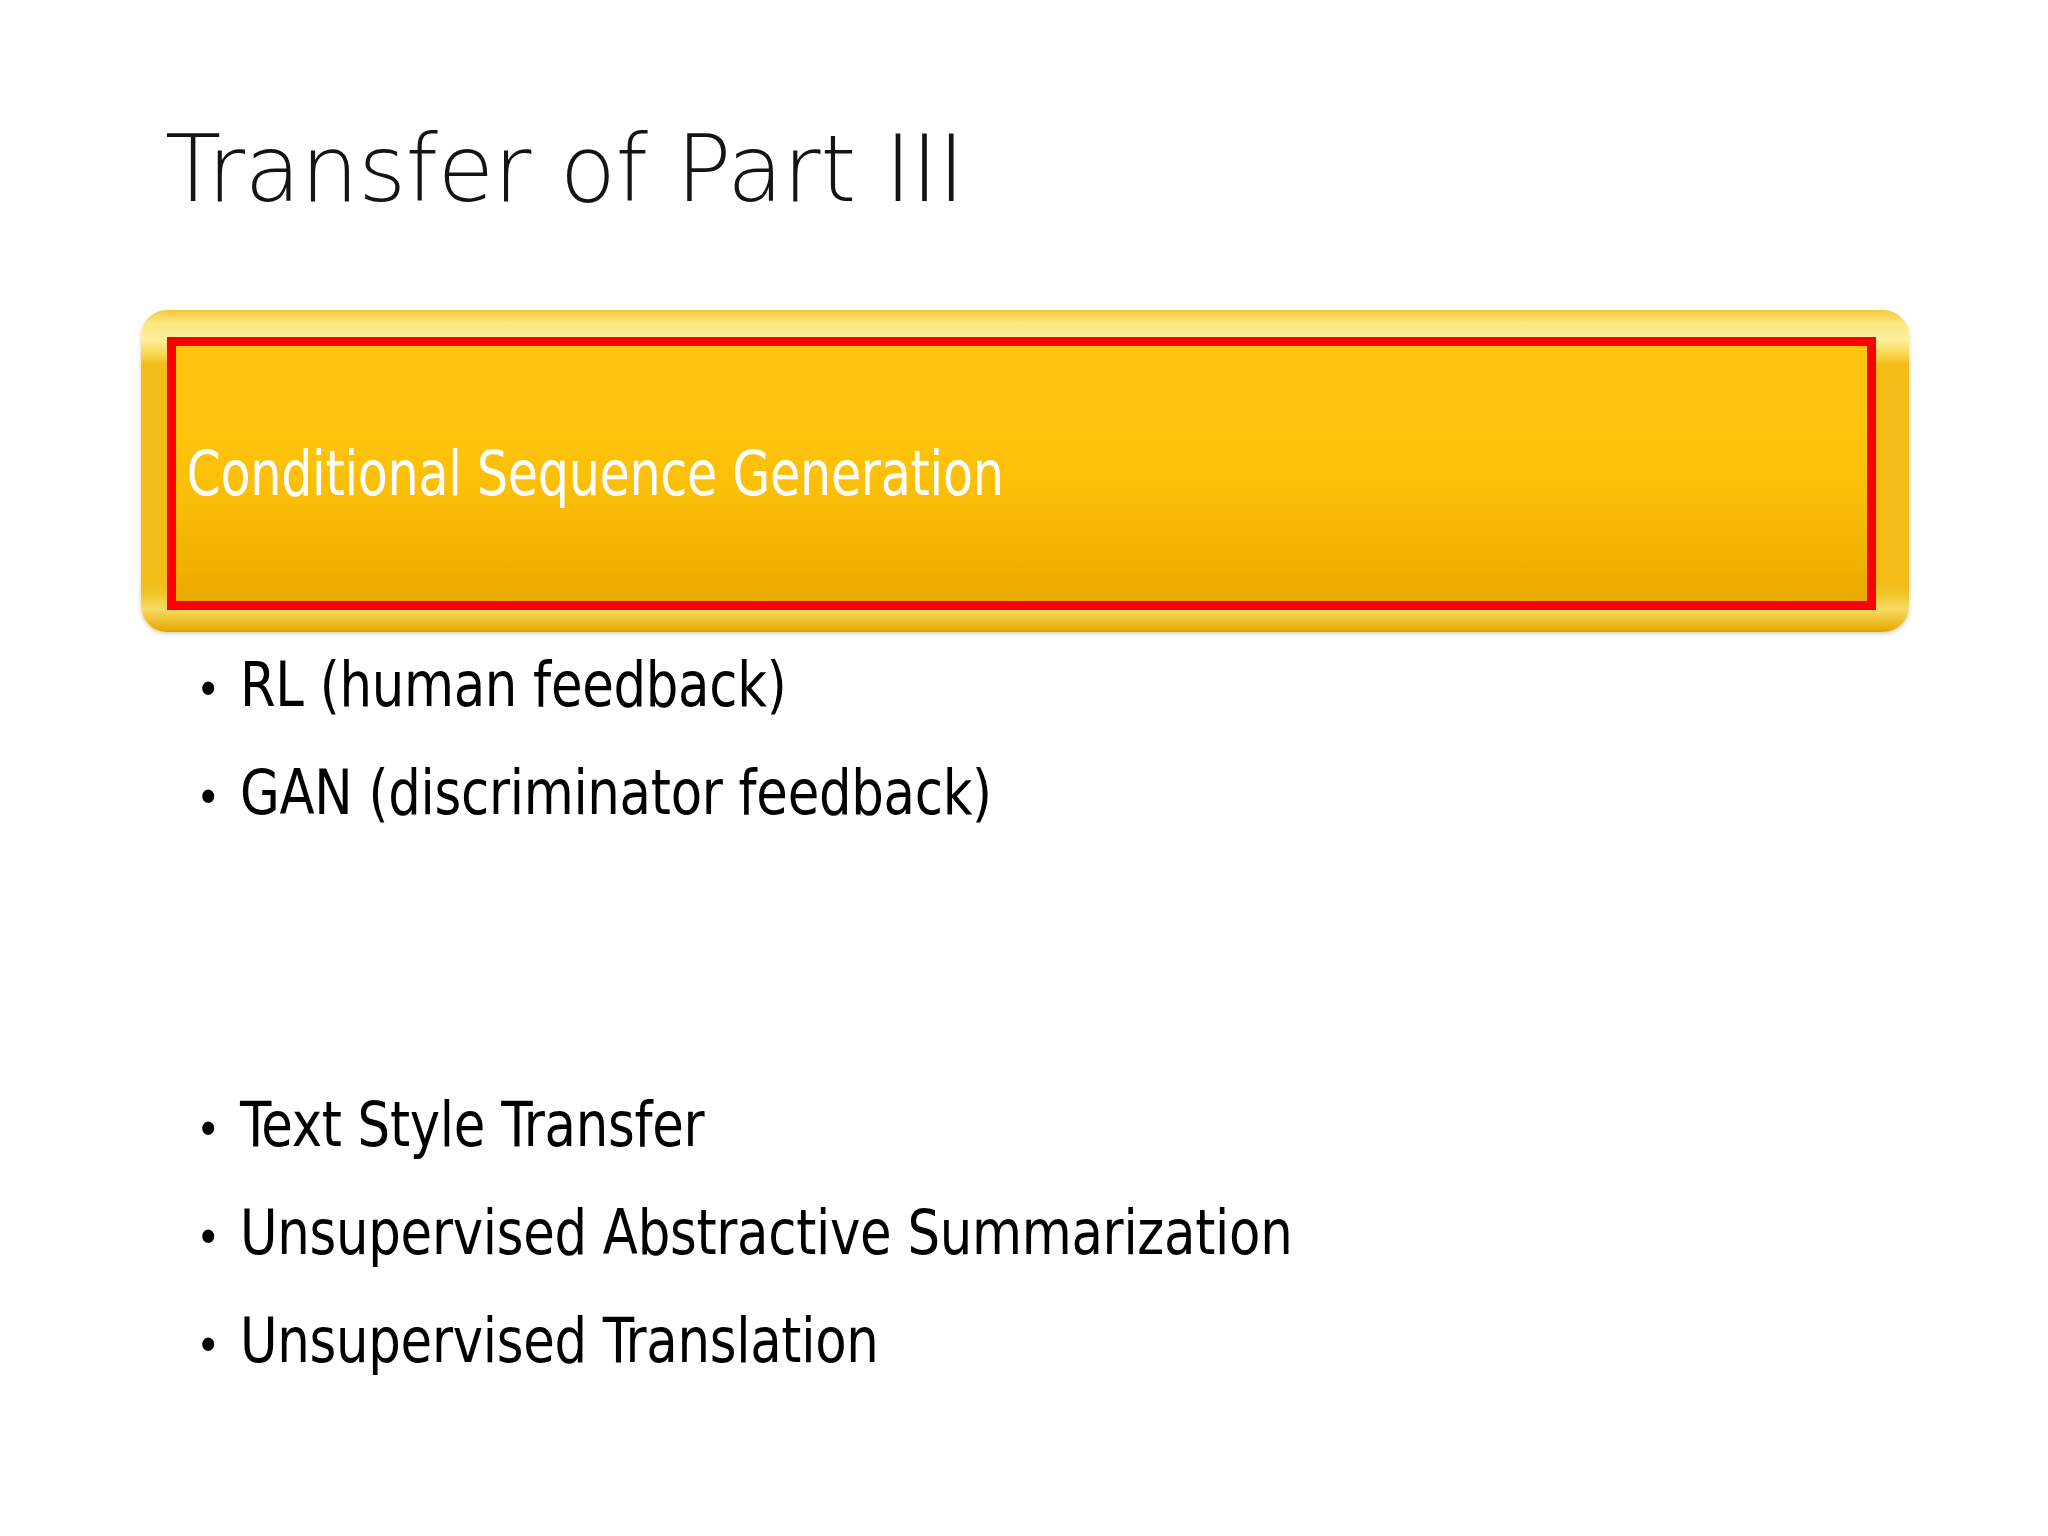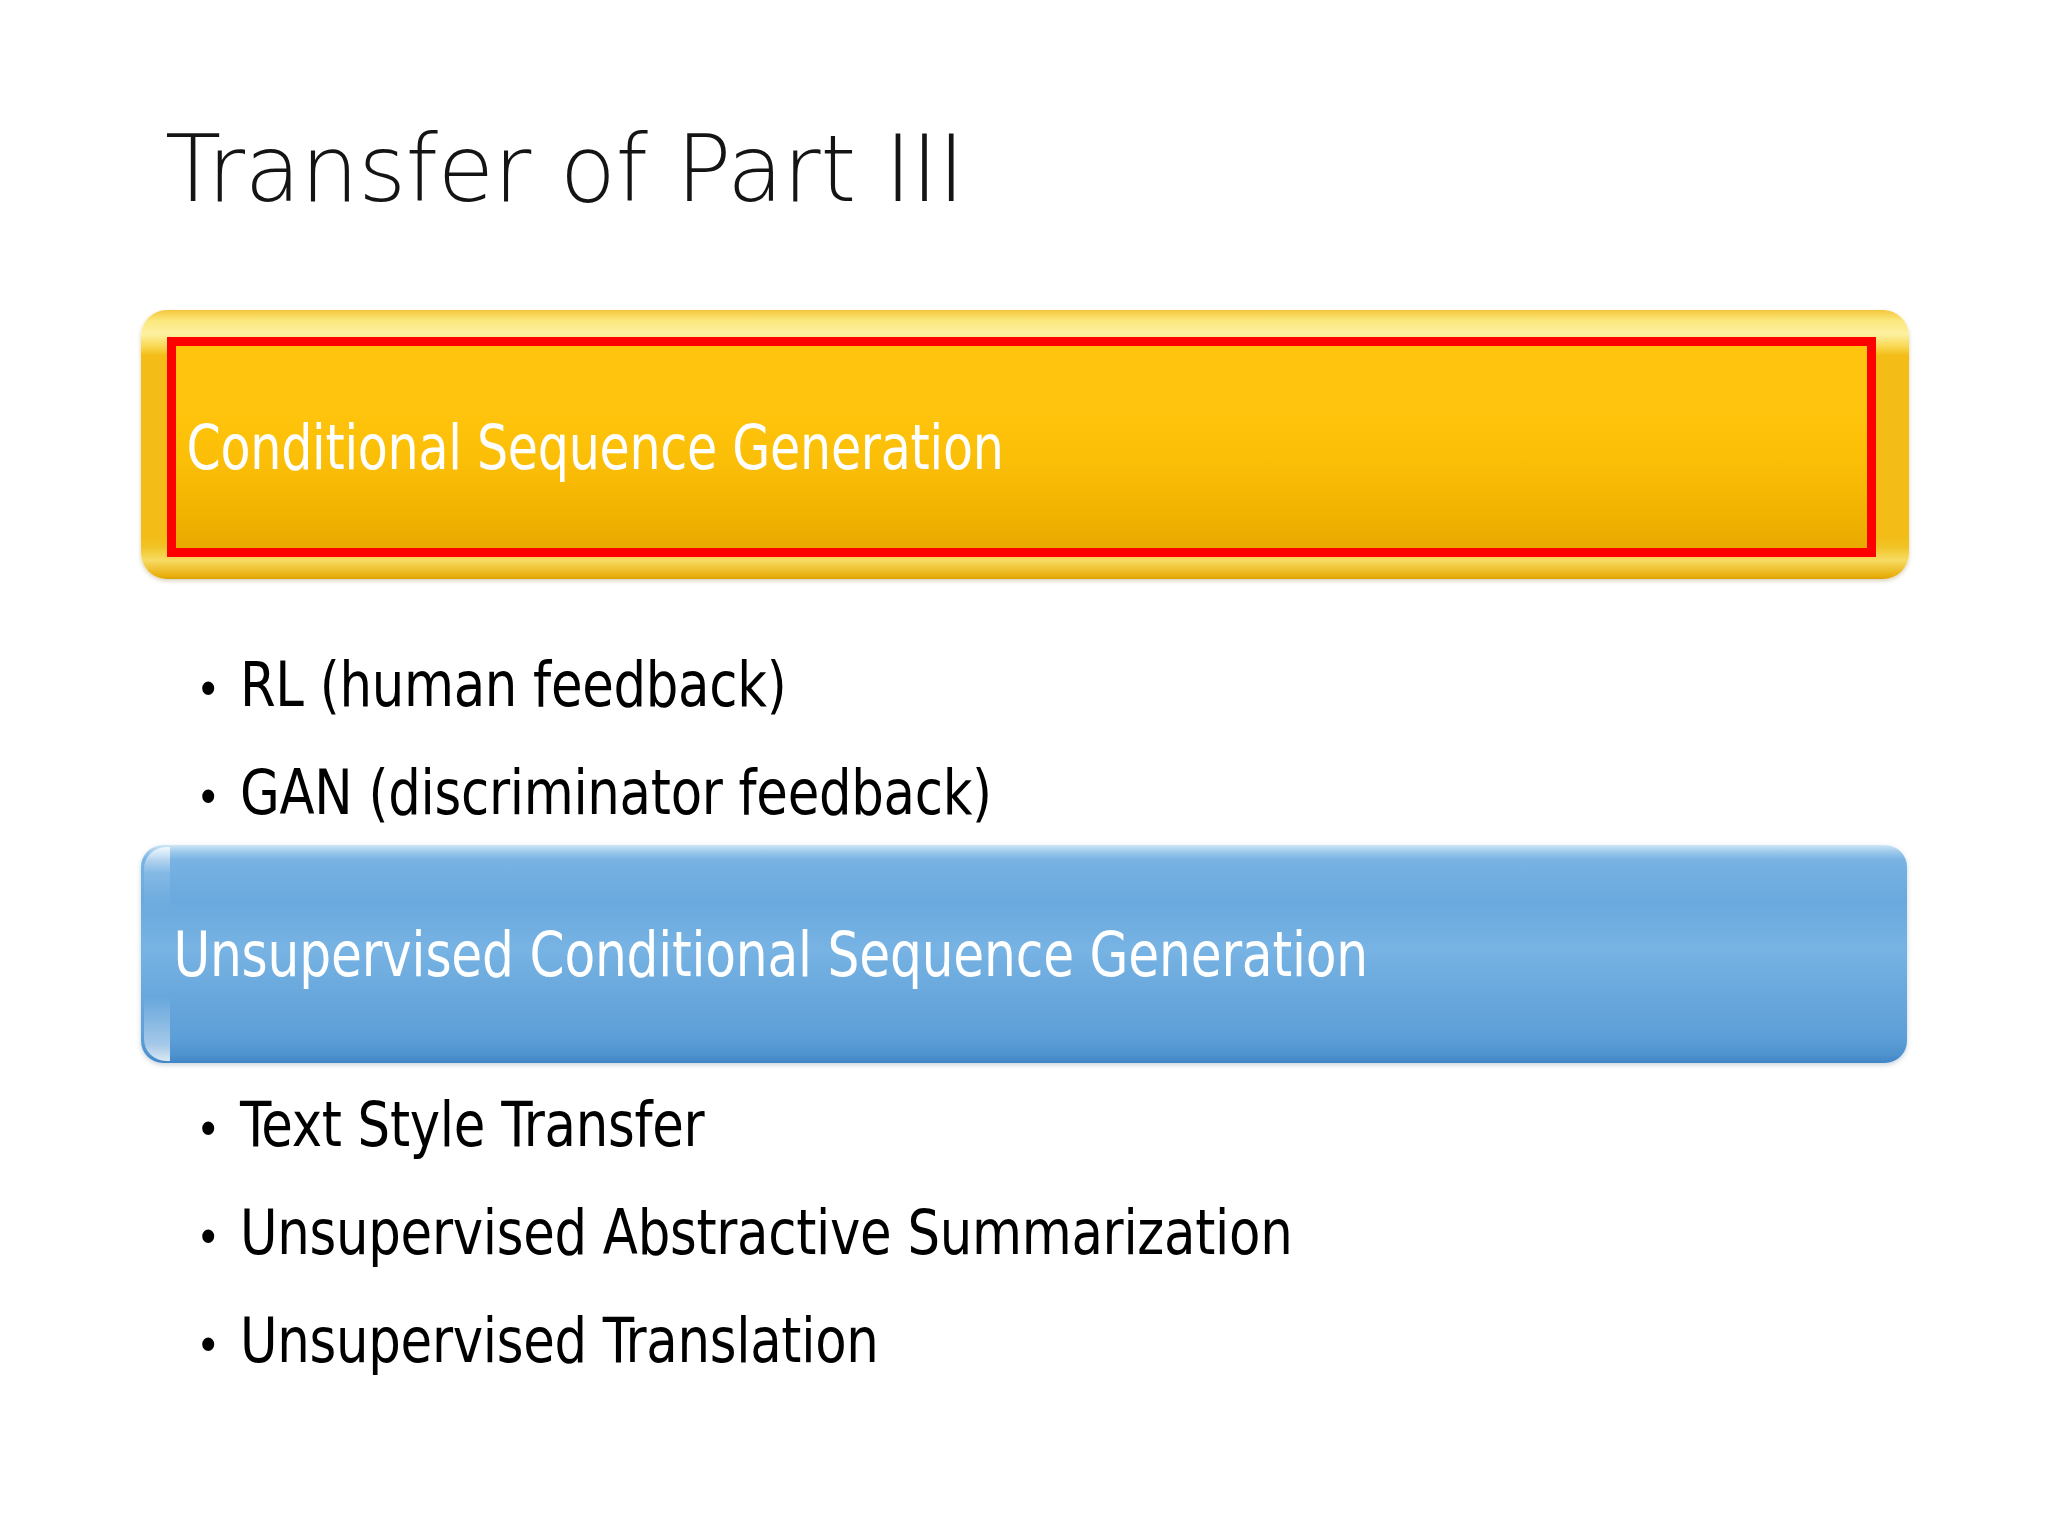--- a/index.html
+++ b/index.html
@@ -35,21 +35,21 @@
     letter-spacing: -0.5px;
     white-space: nowrap;
   }
 
   
   .banner-orange {
     position: absolute;
     left: 141px;
     top: 310px;
     width: 1768px;
-    height: 269px;
+    height: 322px;
     border-radius: 26px;
     background: linear-gradient(to bottom,
         #f5c63b 0%,
         #fbe87e 4%,
         #fdf0a0 9%,
         #f8d54a 14%,
         #f3bc16 17%,
         #f3bc16 84%,
         #f0c426 88%,
         #f7db63 93%,
@@ -192,23 +192,20 @@
     <li>
       <span class="dot">•</span>
       <span class="txt">RL (human feedback)</span>
     </li>
     <li>
       <span class="dot">•</span>
       <span class="txt">GAN (discriminator feedback)</span>
     </li>
   </ul>
 
-  <div class="banner-blue">
-    <span class="label">Unsupervised Conditional Sequence Generation</span>
-  </div>
 
   <ul class="bullets" id="bullets-bottom">
     <li>
       <span class="dot">•</span>
       <span class="txt">Text Style Transfer</span>
     </li>
     <li>
       <span class="dot">•</span>
       <span class="txt">Unsupervised Abstractive Summarization</span>
     </li>

